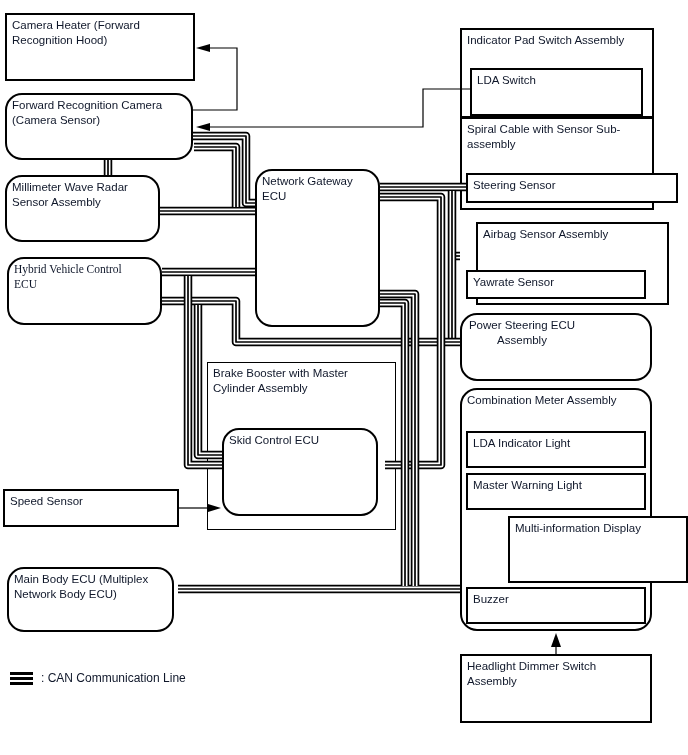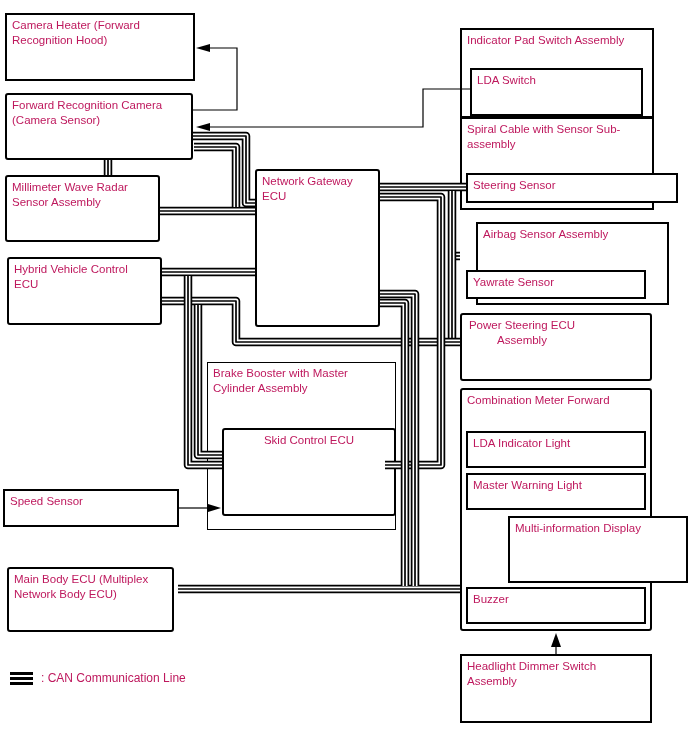--- a/index.html
+++ b/index.html
@@ -1,23 +1,23 @@
 <!DOCTYPE html>
 <html><head>
 <meta charset="utf-8">
 <style>
   html,body{margin:0;padding:0;background:#fff;}
   #canvas{position:relative;width:688px;height:755px;background:#fff;overflow:hidden;
-          font-family:"Liberation Sans",sans-serif;color:#be185d;}
+          font-family:"Liberation Sans",sans-serif;color:#0f172a;}
   .node{position:absolute;background:#fff;border:2px solid #000;box-sizing:border-box;
         font-size:11.5px;line-height:1.28;padding:3px 5px;z-index:1;}
-  .rounded{border-radius:3px;}
+  .rounded{border-radius:17px;}
   .thinb{border-width:1.5px;}
   .lbl{display:block;}
-  .w120{max-width:120px;} .w110{max-width:110px;} .w95{max-width:95px;} .w130{max-width:130px;}
+  .w120{max-width:120px;font-family:Liberation Serif, serif;} .w110{max-width:110px;} .w95{max-width:95px;} .w130{max-width:130px;}
   #wires{position:absolute;left:0;top:0;z-index:5;pointer-events:none;}
   .k1{stroke:#000;stroke-width:8.5;fill:none;stroke-linejoin:round;stroke-linecap:butt;}
   .k2{stroke:#fff;stroke-width:5;fill:none;stroke-linejoin:round;stroke-linecap:butt;}
   .k3{stroke:#000;stroke-width:1.7;fill:none;stroke-linejoin:round;stroke-linecap:butt;}
   .tl{stroke:#000;stroke-width:1.2;fill:none;}
   .ah{fill:#000;stroke:none;}
   #legend{position:absolute;left:10px;top:671px;display:flex;align-items:center;z-index:1;}
   #legend .bars{width:23px;height:13px;background:linear-gradient(to bottom,
       #000 0 3px,#fff 3px 5px,#000 5px 8px,#fff 8px 10px,#000 10px 13px);}
   #legend .txt{margin-left:8px;font-size:12px;}
@@ -66,39 +66,39 @@
     </div>
   <div class="node" style="left:466px;top:270px;width:180px;height:29px;">
     <span class="lbl">Yawrate Sensor</span>
     </div>
 
   <div class="node rounded" style="left:460px;top:313px;width:192px;height:68px;text-align:center;">
     <span class="lbl w110">Power Steering ECU Assembly</span>
     </div>
 
   <div class="node rounded" style="left:460px;top:388px;width:192px;height:243px;">
-    <span class="lbl">Combination Meter Forward</span>
+    <span class="lbl">Combination Meter Assembly</span>
     </div>
   <div class="node" style="left:466px;top:431px;width:180px;height:37px;">
     <span class="lbl">LDA Indicator Light</span>
     </div>
   <div class="node" style="left:466px;top:473px;width:180px;height:37px;">
     <span class="lbl">Master Warning Light</span>
     </div>
   <div class="node" style="left:466px;top:516px;width:180px;height:67px;margin-left:42px;">
     <span class="lbl">Multi-information Display</span>
     </div>
   <div class="node" style="left:466px;top:587px;width:180px;height:37px;">
     <span class="lbl">Buzzer</span>
     </div>
 
   <div class="node thinb" style="left:207px;top:362px;width:189px;height:168px;">
     <span class="lbl" style="max-width:150px">Brake Booster with Master Cylinder Assembly</span>
     </div>
-  <div class="node rounded" style="left:222px;top:428px;width:174px;height:88px;text-align:center;">
+  <div class="node rounded" style="left:222px;top:428px;width:156px;height:88px;">
     <span class="lbl">Skid Control ECU</span>
     </div>
 
   <div class="node" style="left:3px;top:489px;width:176px;height:38px;">
     <span class="lbl">Speed Sensor</span>
     </div>
 
   <div class="node rounded" style="left:7px;top:567px;width:167px;height:65px;">
     <span class="lbl" style="max-width:140px">Main Body ECU (Multiplex Network Body ECU)</span>
     </div>

